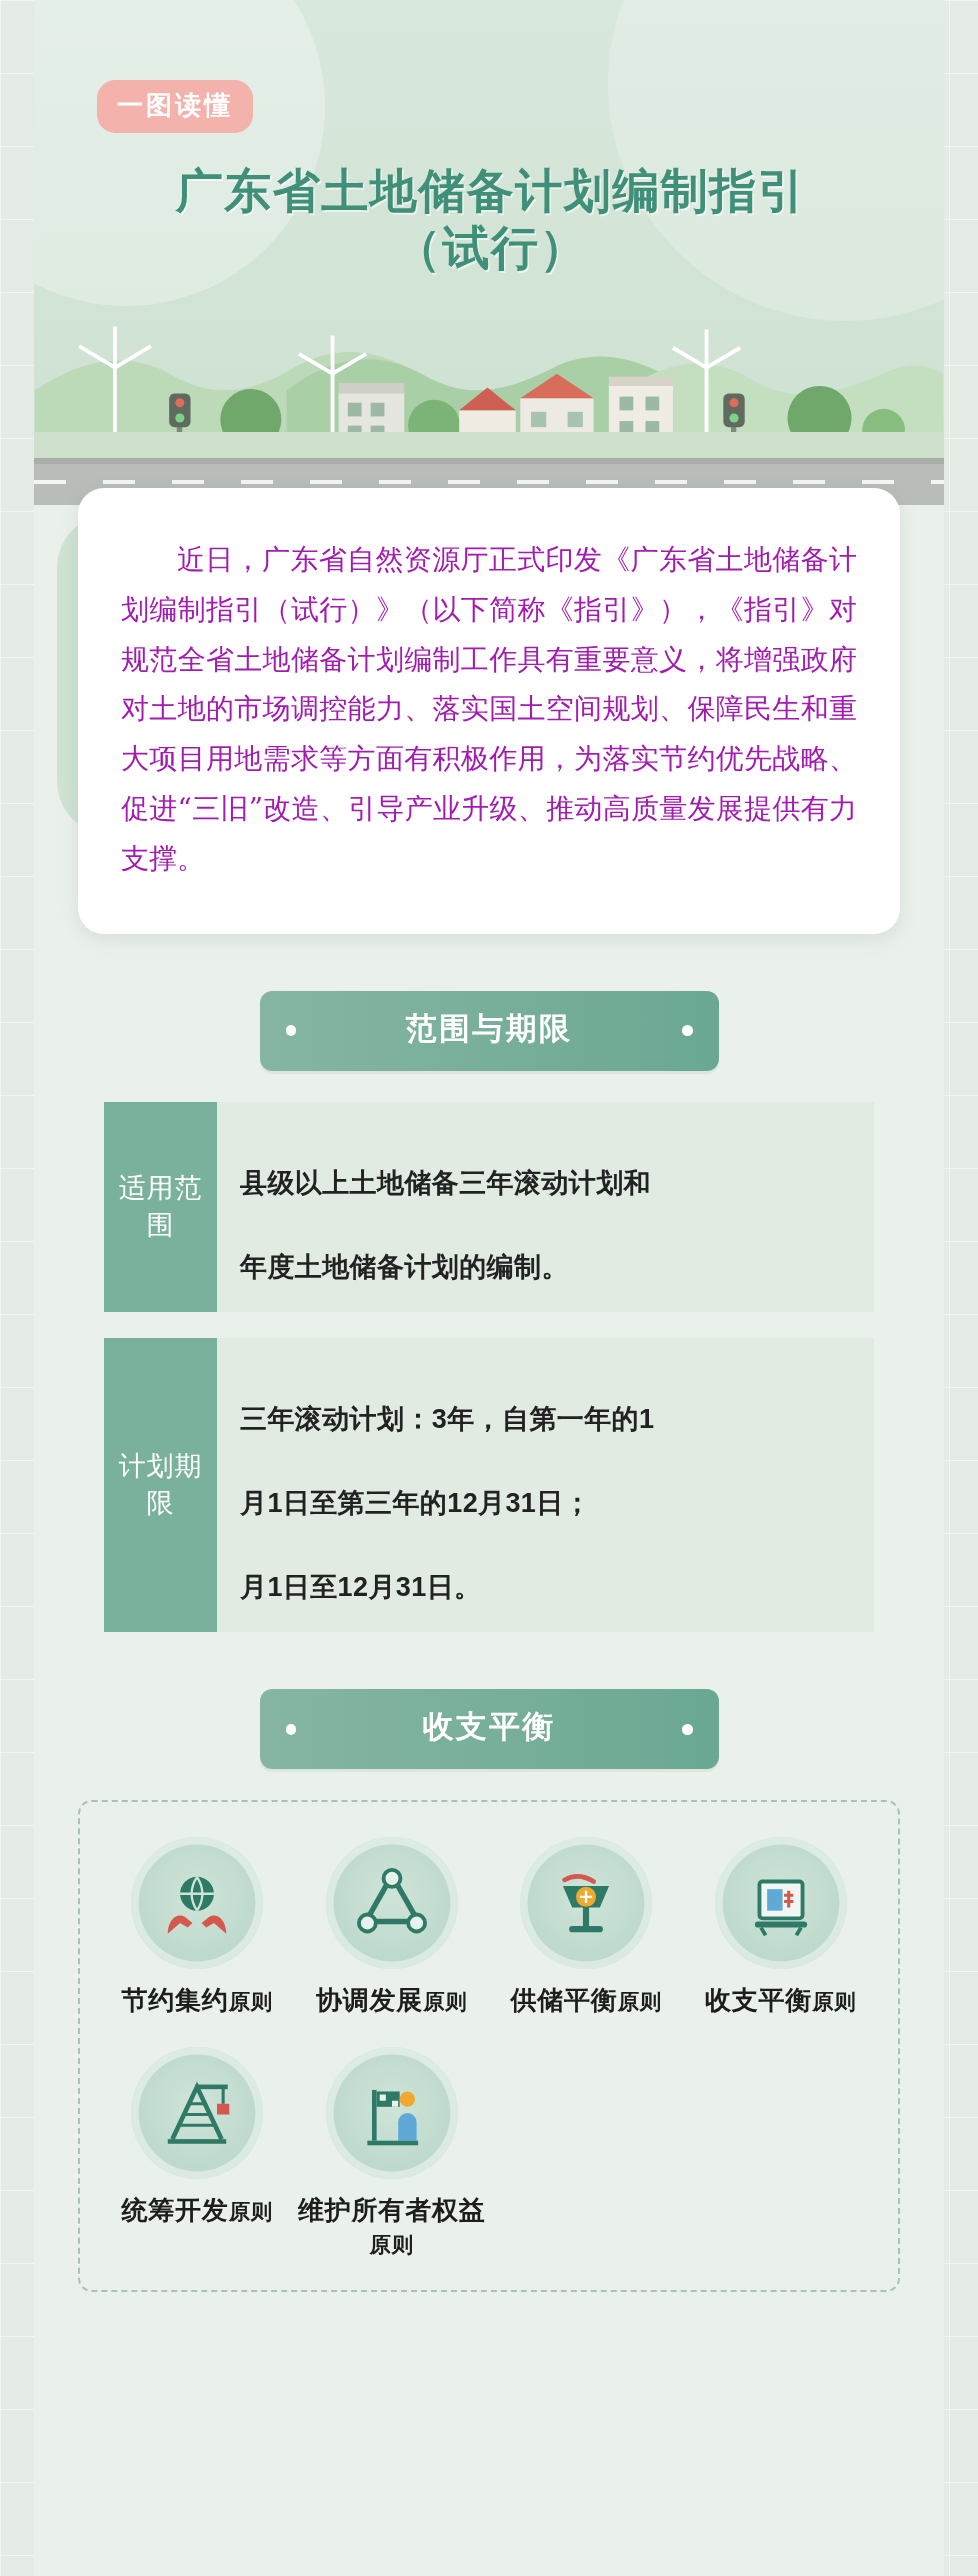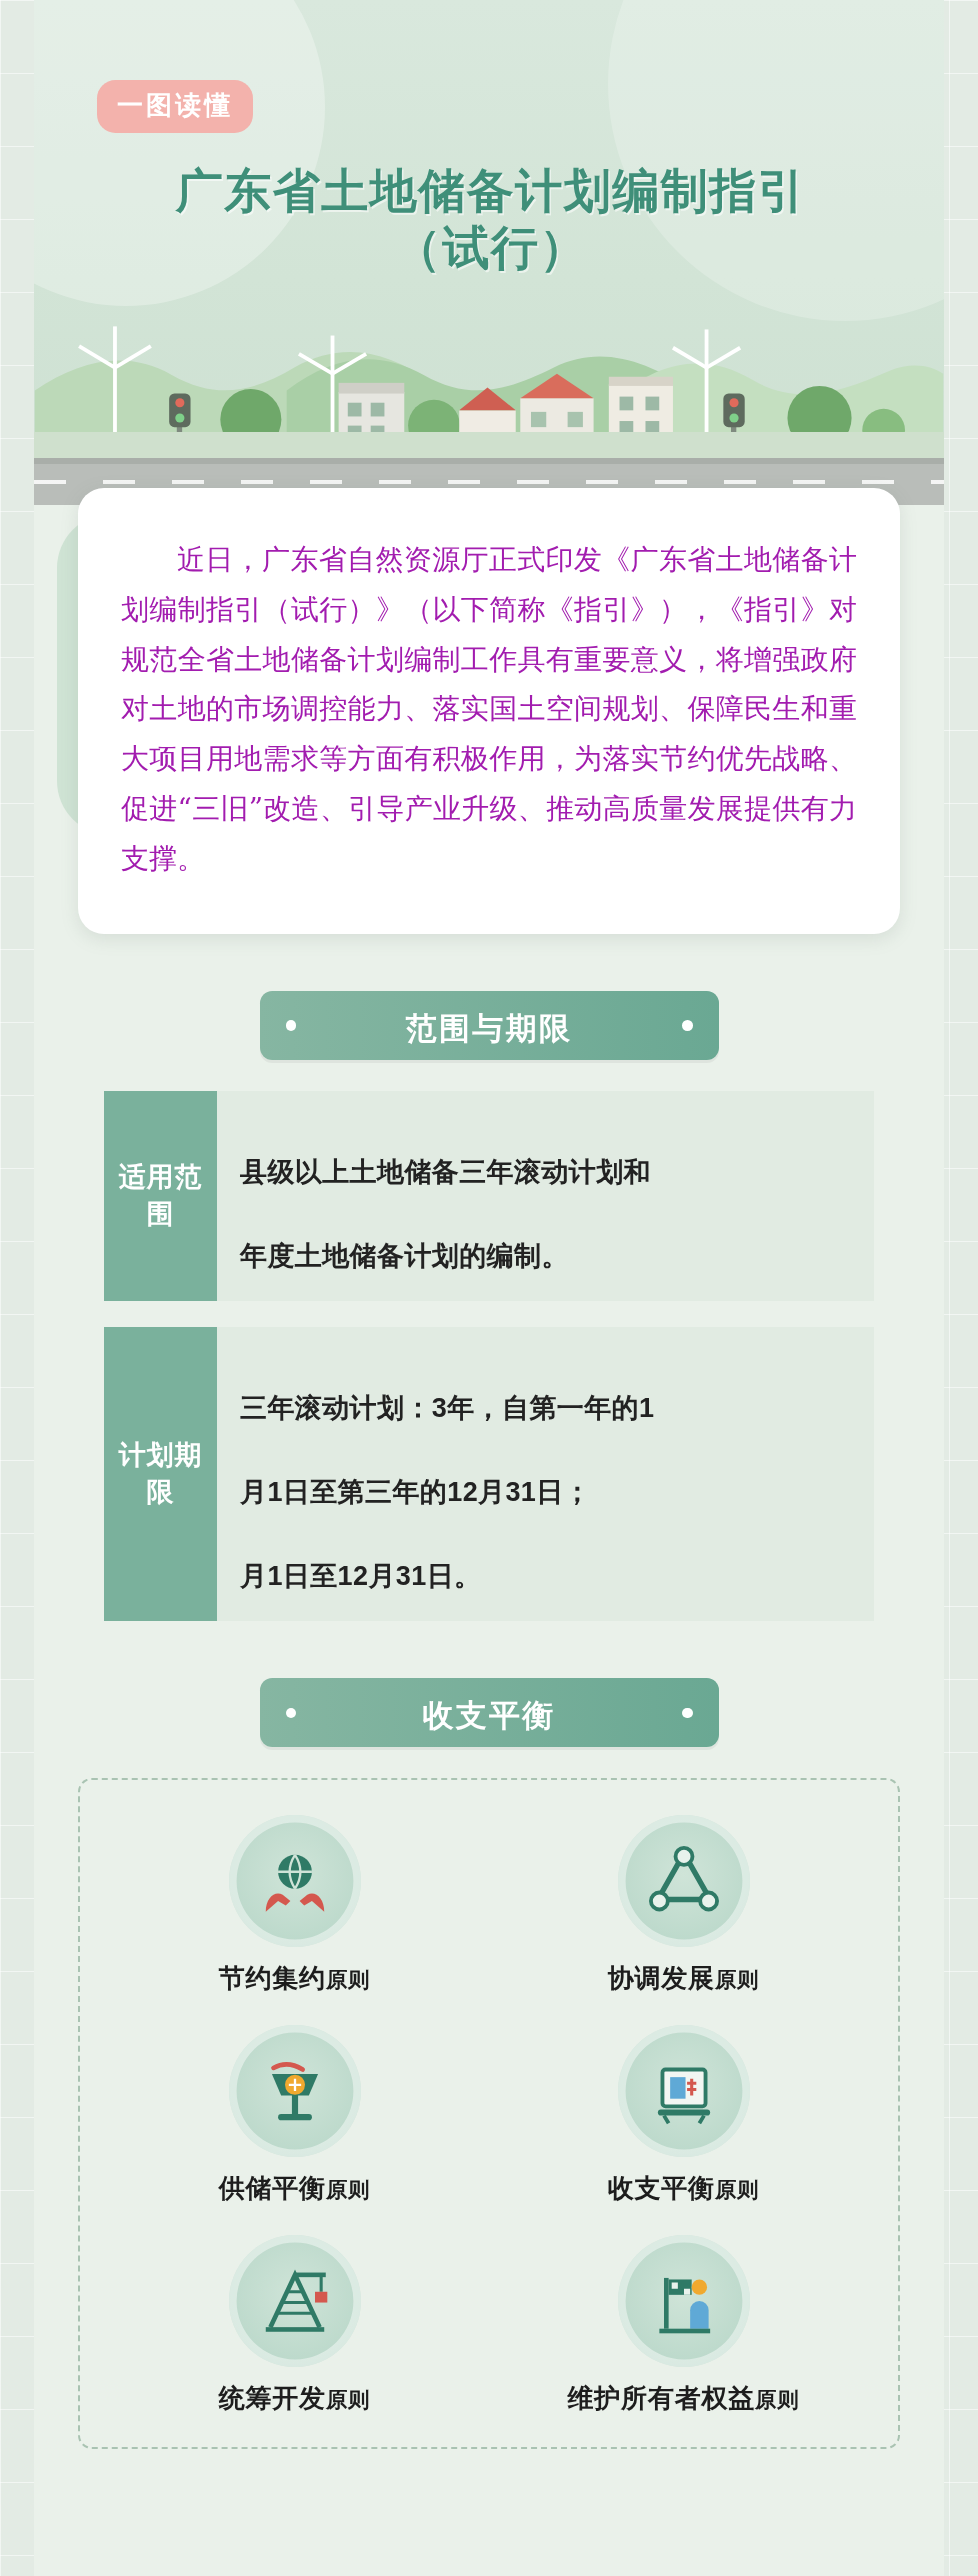--- a/index.html
+++ b/index.html
@@ -115,21 +115,21 @@
   .section-head {
     width: 459px;
     margin: 57px auto 31px;
     background: linear-gradient(90deg,#86b6a2 0%, #6aa893 100%);
     border-radius: 12.2px 12.2px 12.2px 12.2px;
     color:#fff;
     font-size: 31px;
     font-weight: bold;
     letter-spacing: 2.3px;
     text-align:center;
-    padding: 17px 0 10px;
+    padding: 17px 0 21px;
     position: relative;
     box-shadow: 0 3.1px 0 rgba(0,0,0,0.05);
   }
   .section-head .dot {
     position:absolute; top: 50%; width: 10.7px; height:10.7px; margin-top:-5.4px;
     background:#ffffff; border-radius:50%;
   }
   .section-head .dot.l { left: 26px; }
   .section-head .dot.r { right: 26px; }
   
@@ -137,21 +137,21 @@
   .row {
     display:flex;
     margin-bottom: 26px;
     align-items: stretch;
   }
   .row .key {
     flex: 0 0 113px;
     background:#7ab19c;
     color:#ffffff;
     font-size: 27px;
-    font-weight:bold;
+    font-weight:normal;
     line-height:1.38;
     display:flex; align-items:center; justify-content:center;
     text-align:center;
     padding: 13.8px 6.1px;
     letter-spacing: 0.8px;
   }
   .row .val {
     flex: 1 1 auto;
     background:#e1ebe2;
     color:#222;
@@ -162,21 +162,21 @@
     letter-spacing: 0.4px;
   }
   .row .val .sub { display:block;margin-top:40px; }
   
   .principles {
     margin: 13.8px 44px 0;
     border: 2.3px dashed #a9c3b2;
     border-radius: 13.8px;
     padding: 35px 20px 31px;
     display: grid;
-    grid-template-columns: repeat(2, 1fr);
+    grid-template-columns: repeat(4, 1fr);
     row-gap: 29px;
   }
   .principle { text-align:center; }
   .circle {
     width: 132px; height: 132px; border-radius: 50%;
     margin: 0 auto 13.8px;
     background: radial-gradient(circle at 50% 45%, #cfe4d8 0%, #bcd9cb 70%, #b3d4c4 100%);
     display:flex; align-items:center; justify-content:center;
     box-shadow: inset 0 0 0 7.6px rgba(255,255,255,0.45);
   }

